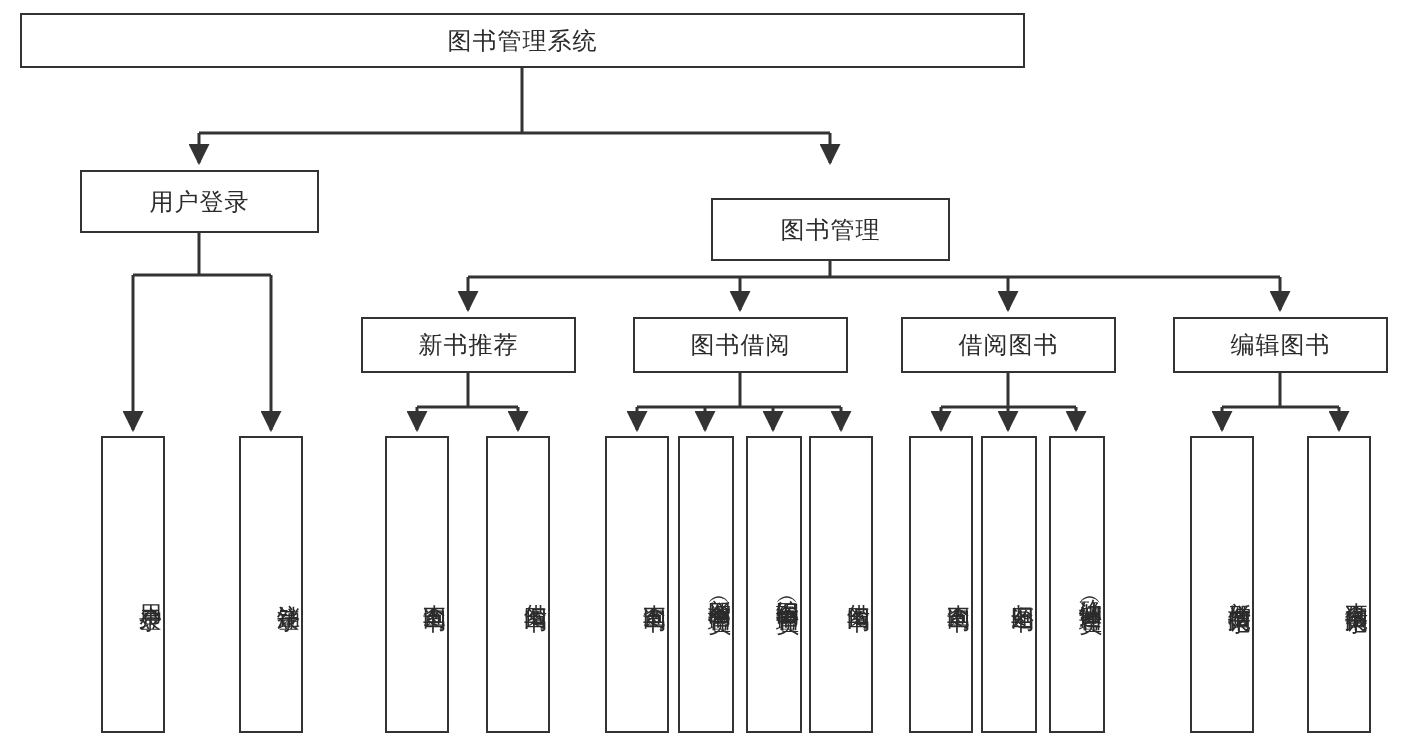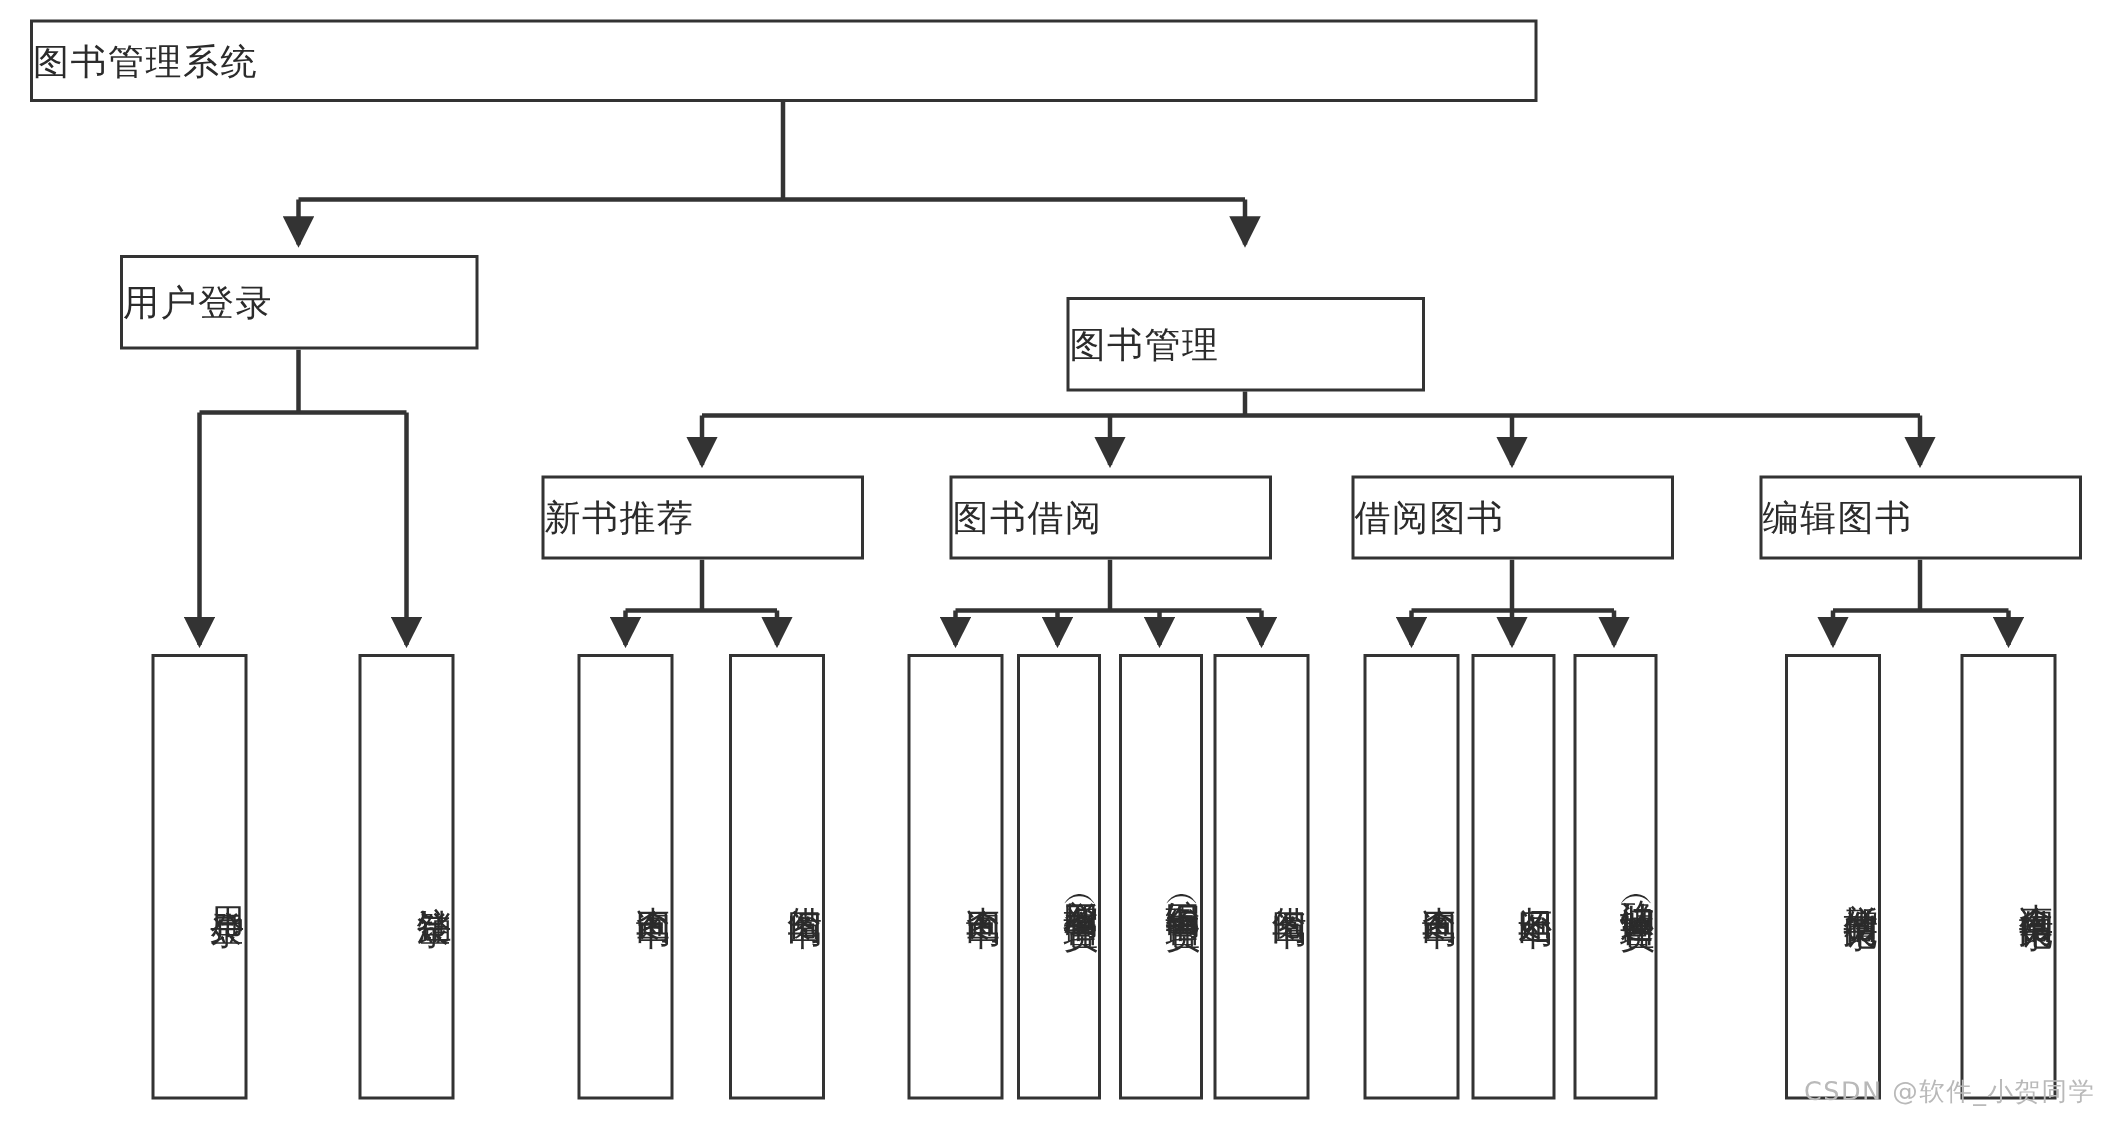--- a/index.html
+++ b/index.html
@@ -26,21 +26,21 @@
     height: 747px;
     pointer-events: none;
   }
   .node {
     position: absolute;
     box-sizing: border-box;
     background: #ffffff;
     border: 2px solid #333333;
     display: flex;
     align-items: center;
-    justify-content: flex-start;
+    justify-content: center;
     color: #2b2b2b;
   }
   .node.h {
     font-size: 24px;
     letter-spacing: 1px;
   }
   .node.v {
     writing-mode: vertical-rl;
     text-orientation: upright;
     font-size: 23px;
@@ -184,15 +184,14 @@
     <span class="vtext">确认归还（管理员）</span>
   </div>
 
   <div class="node v" style="left:1190px; top:436px; width:64px; height:297px;">
     <span class="vtext">新增借阅记录</span>
   </div>
   <div class="node v" style="left:1307px; top:436px; width:64px; height:297px;">
     <span class="vtext">查询借阅记录</span>
   </div>
 
-  <div id="watermark">CSDN @软件_小贺同学</div>
 
 </div>
 
 </body></html>

